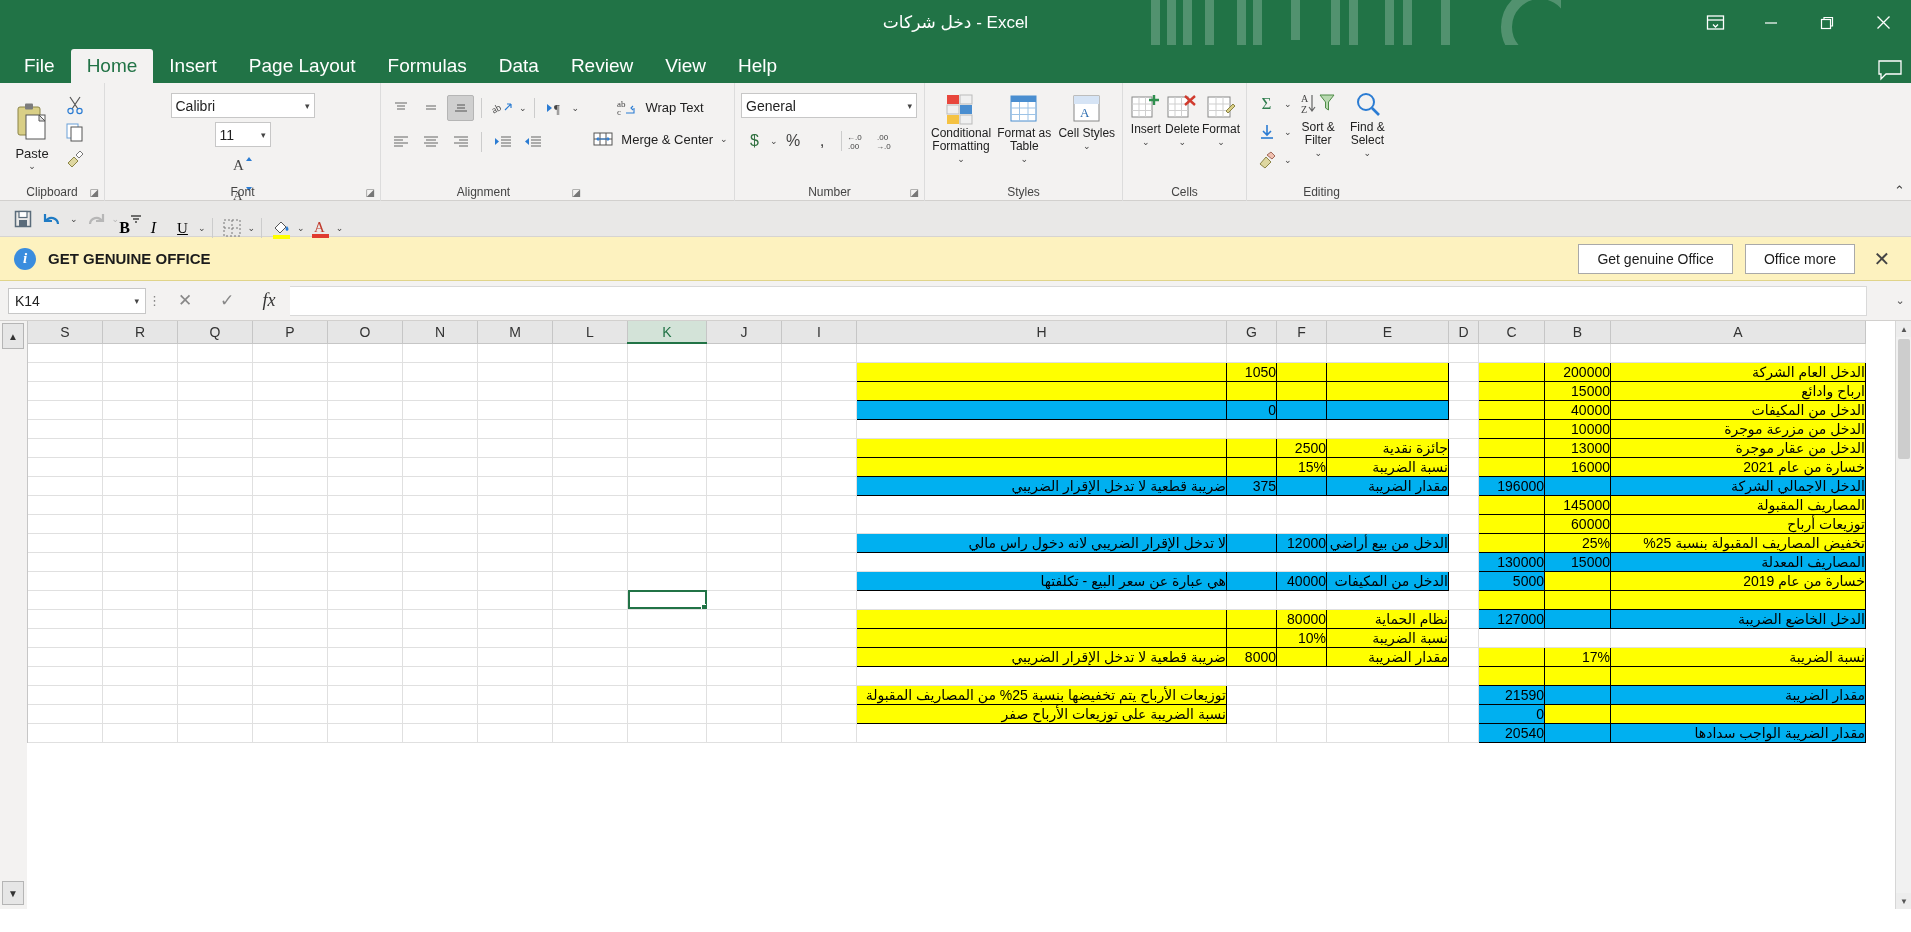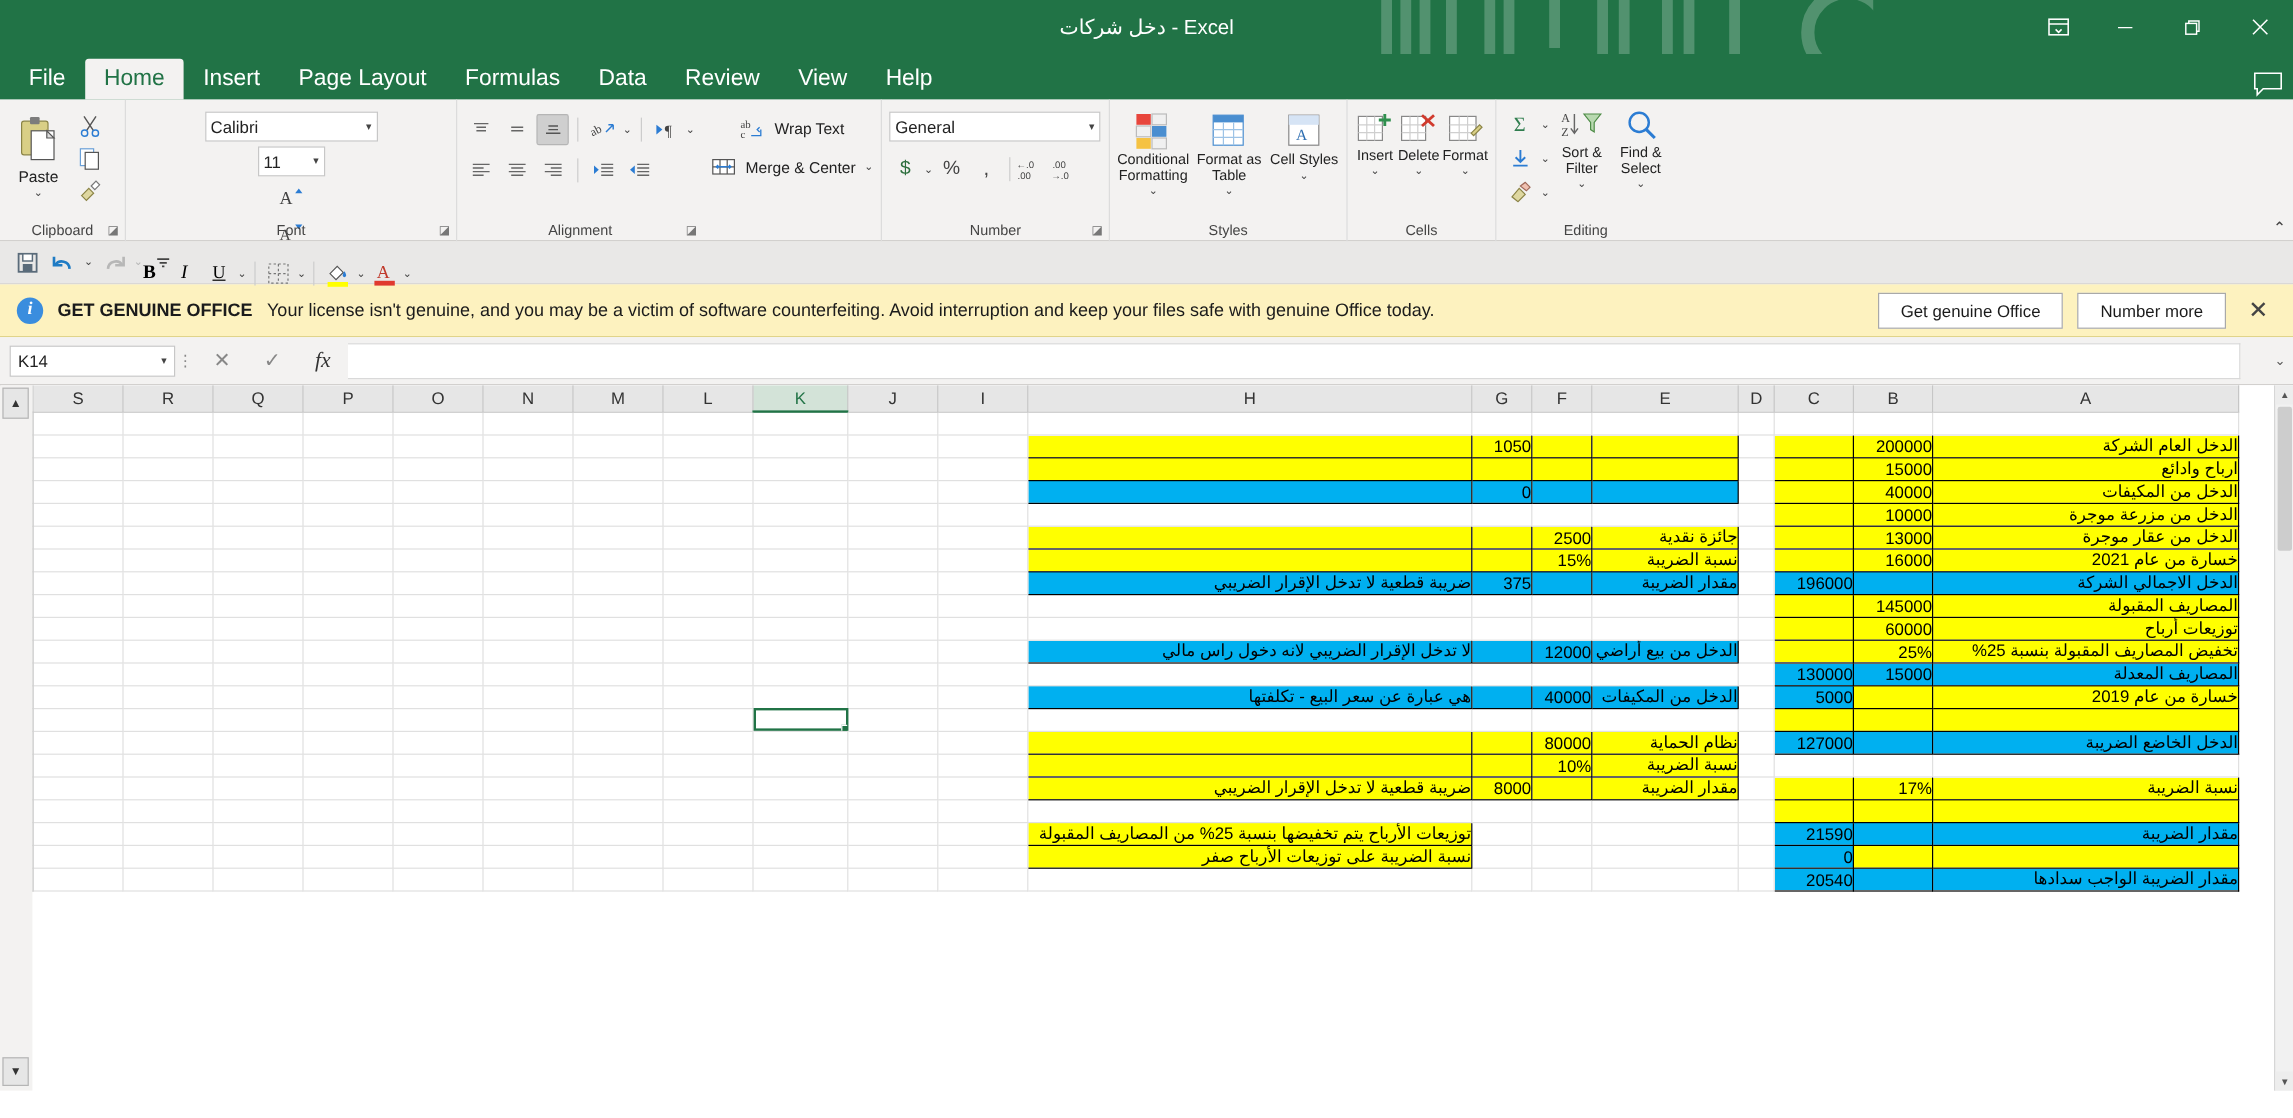--- a/index.html
+++ b/index.html
@@ -286,21 +286,21 @@
         <svg width="26" height="22" viewBox="0 0 26 22">
           <path d="M2 2h22v13H9l-5 5v-5H2z" fill="none" stroke="#fff" stroke-width="1.3"></path>
         </svg>
       </span>
     </div>
   </div>
 
   <div class="ribbon">
 
     <div class="grp clipboard">
-      <div class="row" style="align-items:center;">
+      <div class="row" style="align-items:flex-end;">
         <div class="paste-big btn">
           <svg width="36" height="42" viewBox="0 0 36 42">
             <rect x="4" y="5" width="22" height="28" rx="2" fill="#d9cf86" stroke="#8b8446"></rect>
             <rect x="11" y="1.5" width="8" height="6" rx="1" fill="#7c7c7c"></rect>
             <rect x="12" y="13" width="19" height="24" fill="#fff" stroke="#555"></rect>
             <path d="M25 13 L31 19 L25 19 Z" fill="#ddd" stroke="#555"></path>
           </svg>
           <div class="lbl" style="margin-top:2px">Paste</div>
           <div class="caret">⌄</div>
         </div>
@@ -655,24 +655,23 @@
     <div class="i">
       <svg width="16" height="16" viewBox="0 0 16 16">
           <path d="M3 5h10 M5 8h6 M7 11h2" stroke="#444" stroke-width="1.4"></path>
         </svg>
     </div>
   </div>
 
   <div class="notif">
     <div class="info">i</div>
     <div class="hdr">GET GENUINE OFFICE</div>
-    <div class="msg">Your license isn't genuine, and you may be a victim of software counterfeiting. Avoid interruption and keep your files safe with genuine Office today.</div>
     <div class="spacer"></div>
     <div class="nbtn">Get genuine Office</div>
-    <div class="nbtn">Number more</div>
+    <div class="nbtn">Office more</div>
     <div class="nclose">✕</div>
   </div>
 
   <div class="fbar">
     <div class="namebox">
       <span class="v">K14</span>
       <span class="caret">▾</span>
     </div>
     <div class="fb-sep">⋮</div>
     <div class="fb-btns">

